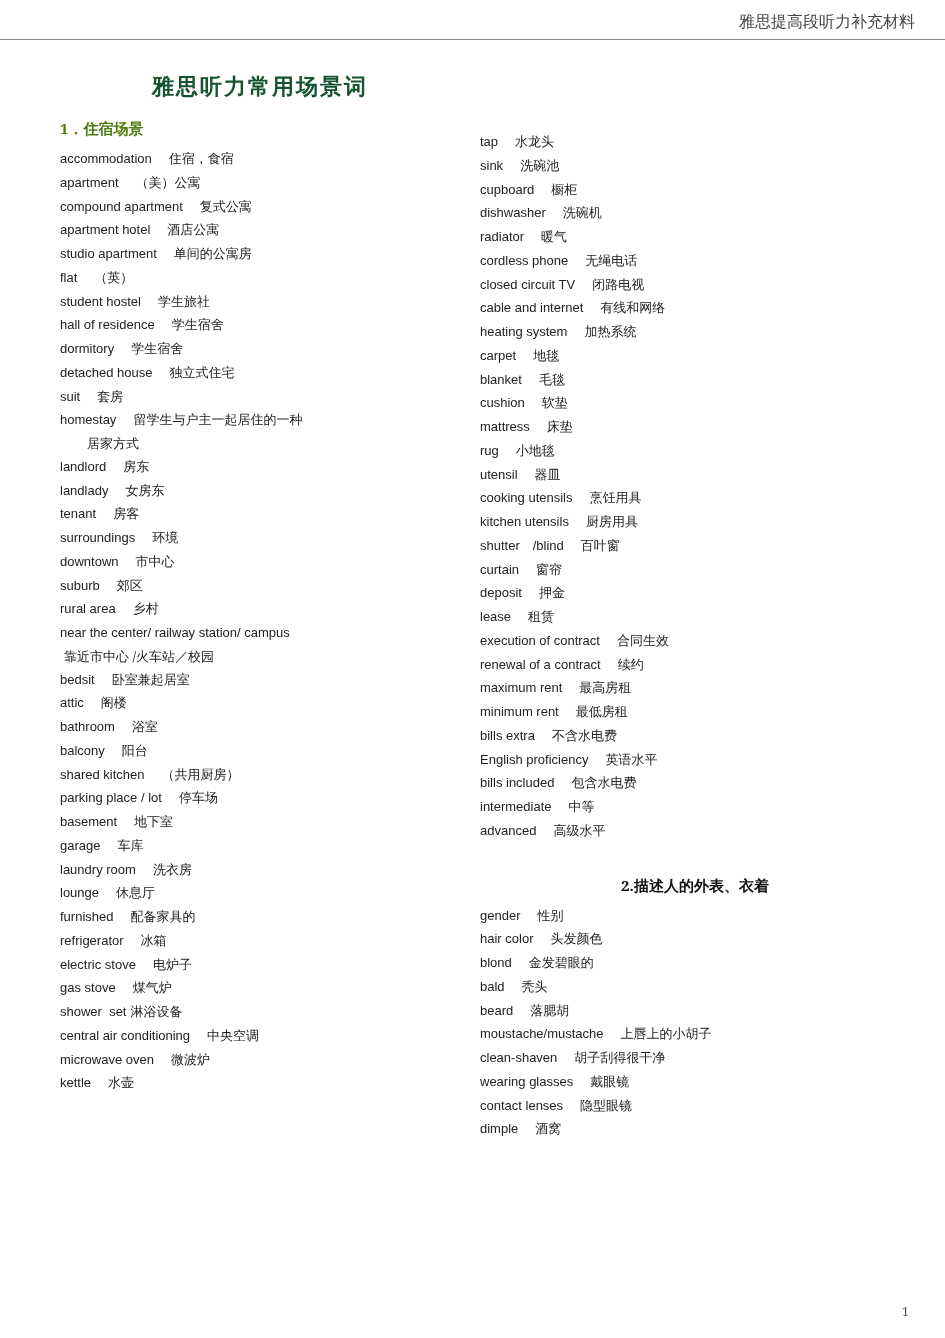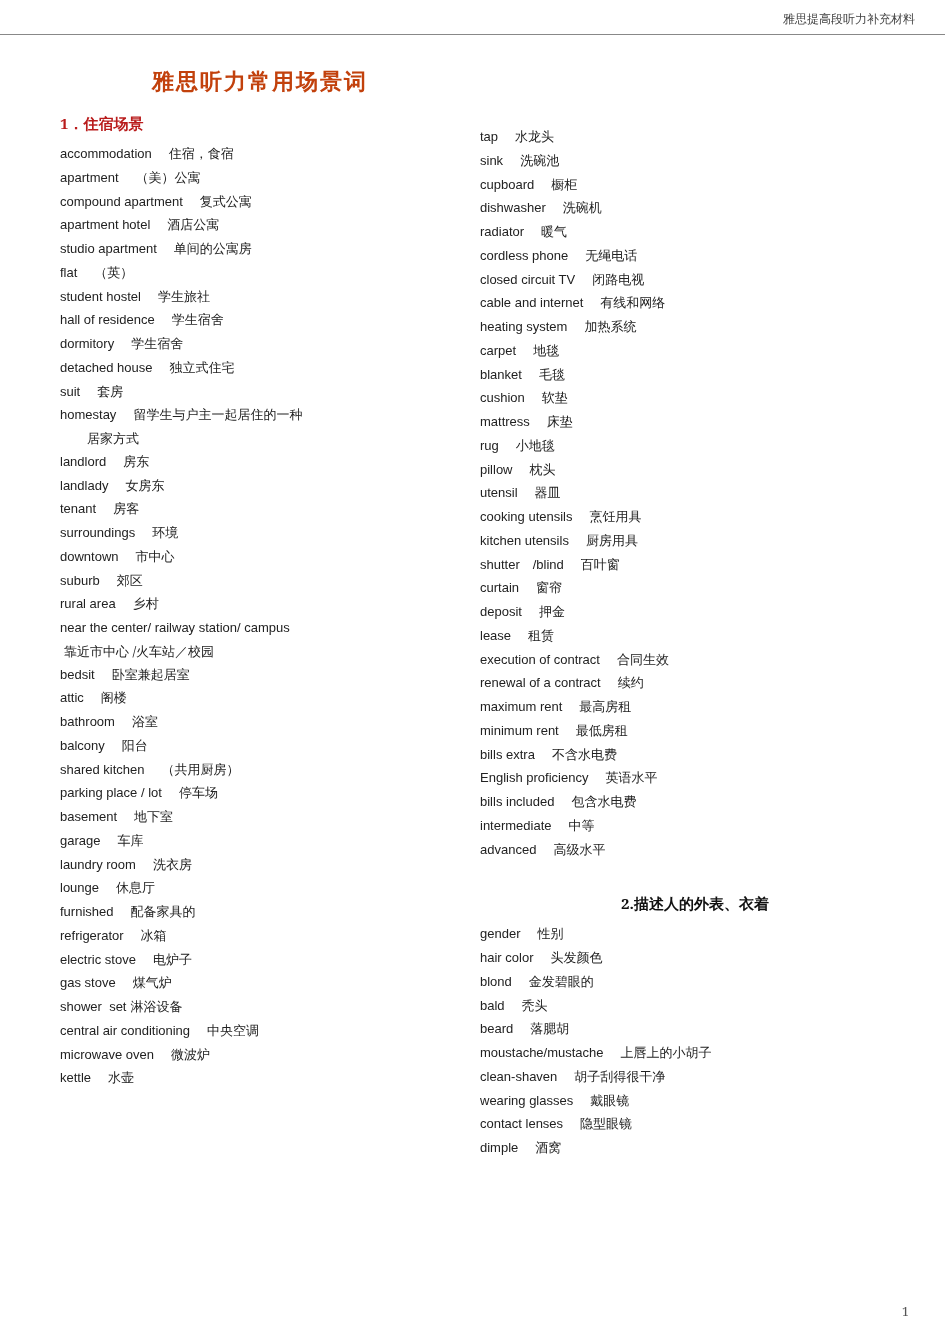--- a/index.html
+++ b/index.html
@@ -10,21 +10,21 @@
       background: #fff;
       width: 945px;
       min-height: 1338px;
       position: relative;
     }
     .header-bar {
       display: flex;
       justify-content: flex-end;
       padding: 10px 30px 6px 30px;
       border-bottom: 1.5px solid #888;
-      font-size: 12px;
+      font-size: 16px;
       color: #444;
     }
     .page-body {
       display: flex;
       padding: 30px 40px 30px 60px;
       gap: 0;
     }
     .left-col {
       width: 420px;
       flex-shrink: 0;
@@ -32,29 +32,29 @@
     }
     .right-col {
       width: 430px;
       flex-shrink: 0;
     }
     .main-title {
       font-size: 22px;
       font-weight: bold;
       text-align: center;
       margin-bottom: 16px;
-      color: #c2410c;
+      color: #14532d;
       letter-spacing: 2px;
     }
     .section-title {
       font-size: 15px;
       font-weight: bold;
       margin-bottom: 8px;
       margin-top: 4px;
-      color: #b91c1c;
+      color: #4d7c0f;
     }
     .vocab-item {
       line-height: 1.75;
       font-size: 13px;
       color: #222;
     }
     .vocab-item .en {
       font-family: Arial, Helvetica, sans-serif;
       font-size: 13px;
     }
@@ -143,21 +143,20 @@
           <div class="vocab-item"><span class="en">radiator</span><span class="cn">　暖气</span></div>
           <div class="vocab-item"><span class="en">cordless phone</span><span class="cn">　无绳电话</span></div>
           <div class="vocab-item"><span class="en">closed circuit TV</span><span class="cn">　闭路电视</span></div>
           <div class="vocab-item"><span class="en">cable and internet</span><span class="cn">　有线和网络</span></div>
           <div class="vocab-item"><span class="en">heating system</span><span class="cn">　加热系统</span></div>
           <div class="vocab-item"><span class="en">carpet</span><span class="cn">　地毯</span></div>
           <div class="vocab-item"><span class="en">blanket</span><span class="cn">　毛毯</span></div>
           <div class="vocab-item"><span class="en">cushion</span><span class="cn">　软垫</span></div>
           <div class="vocab-item"><span class="en">mattress</span><span class="cn">　床垫</span></div>
           <div class="vocab-item"><span class="en">rug</span><span class="cn">　小地毯</span></div>
-          <div class="vocab-item"><span class="en">pillow</span><span class="cn">　枕头</span></div>
           <div class="vocab-item"><span class="en">utensil</span><span class="cn">　器皿</span></div>
           <div class="vocab-item"><span class="en">cooking utensils</span><span class="cn">　烹饪用具</span></div>
           <div class="vocab-item"><span class="en">kitchen utensils</span><span class="cn">　厨房用具</span></div>
           <div class="vocab-item"><span class="en">shutter　/blind</span><span class="cn">　百叶窗</span></div>
           <div class="vocab-item"><span class="en">curtain</span><span class="cn">　窗帘</span></div>
           <div class="vocab-item"><span class="en">deposit</span><span class="cn">　押金</span></div>
           <div class="vocab-item"><span class="en">lease</span><span class="cn">　租赁</span></div>
           <div class="vocab-item"><span class="en">execution of contract</span><span class="cn">　合同生效</span></div>
           <div class="vocab-item"><span class="en">renewal of a contract</span><span class="cn">　续约</span></div>
           <div class="vocab-item"><span class="en">maximum rent</span><span class="cn">　最高房租</span></div>

